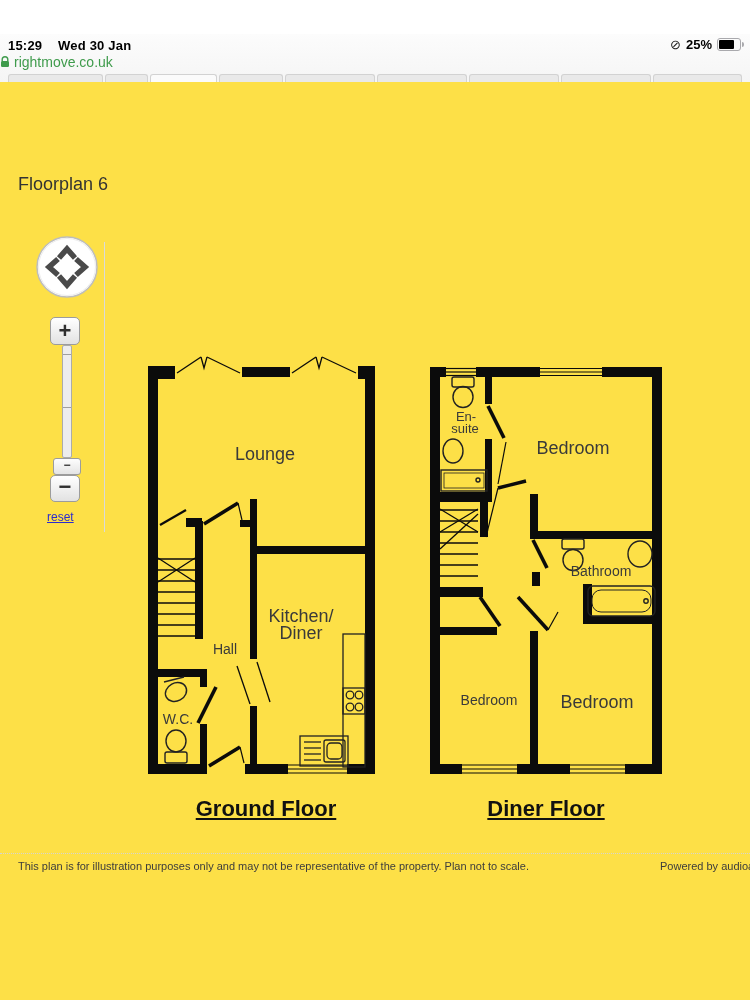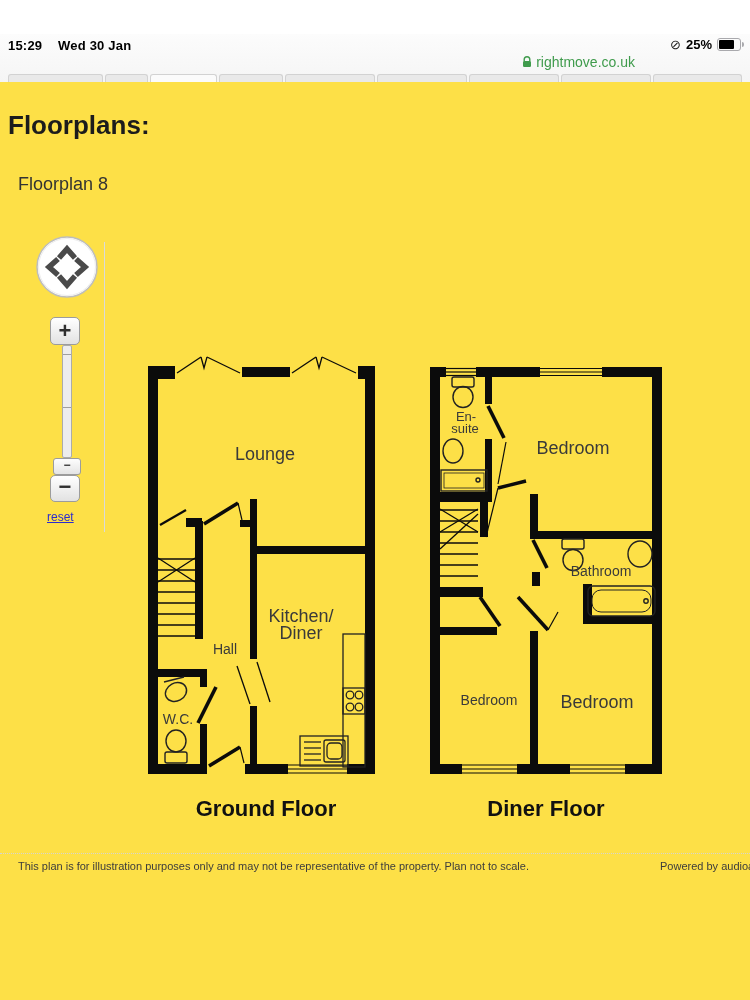--- a/index.html
+++ b/index.html
@@ -14,21 +14,21 @@
   .status-left .date { margin-left:12px; }
   .status-right { position:absolute; top:3px; right:9px; display:flex; align-items:center;
                   gap:5px; font-size:13px; font-weight:600; color:#000; }
   .sync-glyph { font-size:13px; font-weight:400; color:#111; }
   .battery { position:relative; width:22px; height:11px; border:1px solid #a9a9ad;
              border-radius:3px; }
   .battery-fill { position:absolute; left:1px; top:1px; bottom:1px; width:70%;
                   background:#000; border-radius:1px; }
   .battery-nub { position:absolute; right:-4px; top:3px; width:2.5px; height:5px;
                  background:#a9a9ad; border-radius:0 2px 2px 0; }
-  .urlbar { position:absolute; top:20px; left:0; width:635px; text-align:right;
+  .urlbar { position:absolute; top:20px; left:0; width:635px; text-align:left;
             font-size:14px; color:#3f9b4c; }
   .urlbar svg { vertical-align:-1px; margin-right:4px; }
   .tabs { position:absolute; top:40px; left:0; width:750px; height:8px; }
   .tabtop { position:absolute; top:0; height:8px; background:#e9e9e9;
             border:1px solid #d2d2d2; border-bottom:none;
             border-radius:3px 3px 0 0; box-sizing:border-box; }
   .tabtop.lite { background:#fbfbfb; }
 
   
   .h1 { position:absolute; left:8px; top:76px; font-size:26px; font-weight:700; color:#1c1c1c; }
@@ -50,21 +50,21 @@
             text-align:center; font-size:12px; line-height:13px; color:#333; font-weight:700; }
   .reset { position:absolute; left:47px; top:476px; font-size:12px; color:#2b2bd0;
            text-decoration:underline; cursor:pointer; }
 
   
   .plan { position:absolute; }
   #plan-ground { left:140px; top:320px; }
   #plan-first  { left:420px; top:320px; }
   .plan text { font-family:"Liberation Sans", sans-serif; fill:#3a3a3a; }
   .caption { position:absolute; top:762px; font-size:22px; font-weight:700; color:#111;
-             transform:translateX(-50%); white-space:nowrap; }
+             transform:translateX(-50%); white-space:nowrap;text-decoration:underline; }
   #cap-ground { left:266px; }
   #cap-first  { left:546px; }
 
   
   .footer { position:absolute; left:0; top:819px; width:750px; height:30px;
             border-top:1px dotted #d4d4d4;padding-left:48px; }
   .disclaimer { position:absolute; left:18px; top:6px; font-size:11px; color:#3c3c3c; }
   .powered { position:absolute; left:660px; top:6px; font-size:11px; color:#3c3c3c; white-space:nowrap; }
   .bottombar { position:absolute; left:22px; top:986px; width:728px; height:14px; background:#f6f6f6; }
 </style>
@@ -98,22 +98,21 @@
       <div class="tabtop lite" style="left:150px;width:67px"></div>
       <div class="tabtop" style="left:219px;width:64px"></div>
       <div class="tabtop" style="left:285px;width:90px"></div>
       <div class="tabtop" style="left:377px;width:90px"></div>
       <div class="tabtop" style="left:469px;width:90px"></div>
       <div class="tabtop" style="left:561px;width:90px"></div>
       <div class="tabtop" style="left:653px;width:89px"></div>
     </div>
   </div>
 
-  <div class="h1">Floorplans:</div>
-  <div class="h2">Floorplan 8</div>
+  <div class="h2">Floorplan 6</div>
 
   <svg class="pan" viewBox="0 0 64 64">
     <circle cx="32" cy="32" r="30" fill="#ffffff" stroke="#bdbdbd" stroke-width="1.5"></circle>
     <circle cx="32" cy="32" r="28.5" fill="none" stroke="#ededed" stroke-width="1"></circle>
     <polyline points="24,23 32,14 40,23" fill="none" stroke="#4a4a4a" stroke-width="5.5"></polyline>
     <polyline points="24,41 32,50 40,41" fill="none" stroke="#4a4a4a" stroke-width="5.5"></polyline>
     <polyline points="23,24 14,32 23,40" fill="none" stroke="#4a4a4a" stroke-width="5.5"></polyline>
     <polyline points="41,24 50,32 41,40" fill="none" stroke="#4a4a4a" stroke-width="5.5"></polyline>
   </svg>
 

